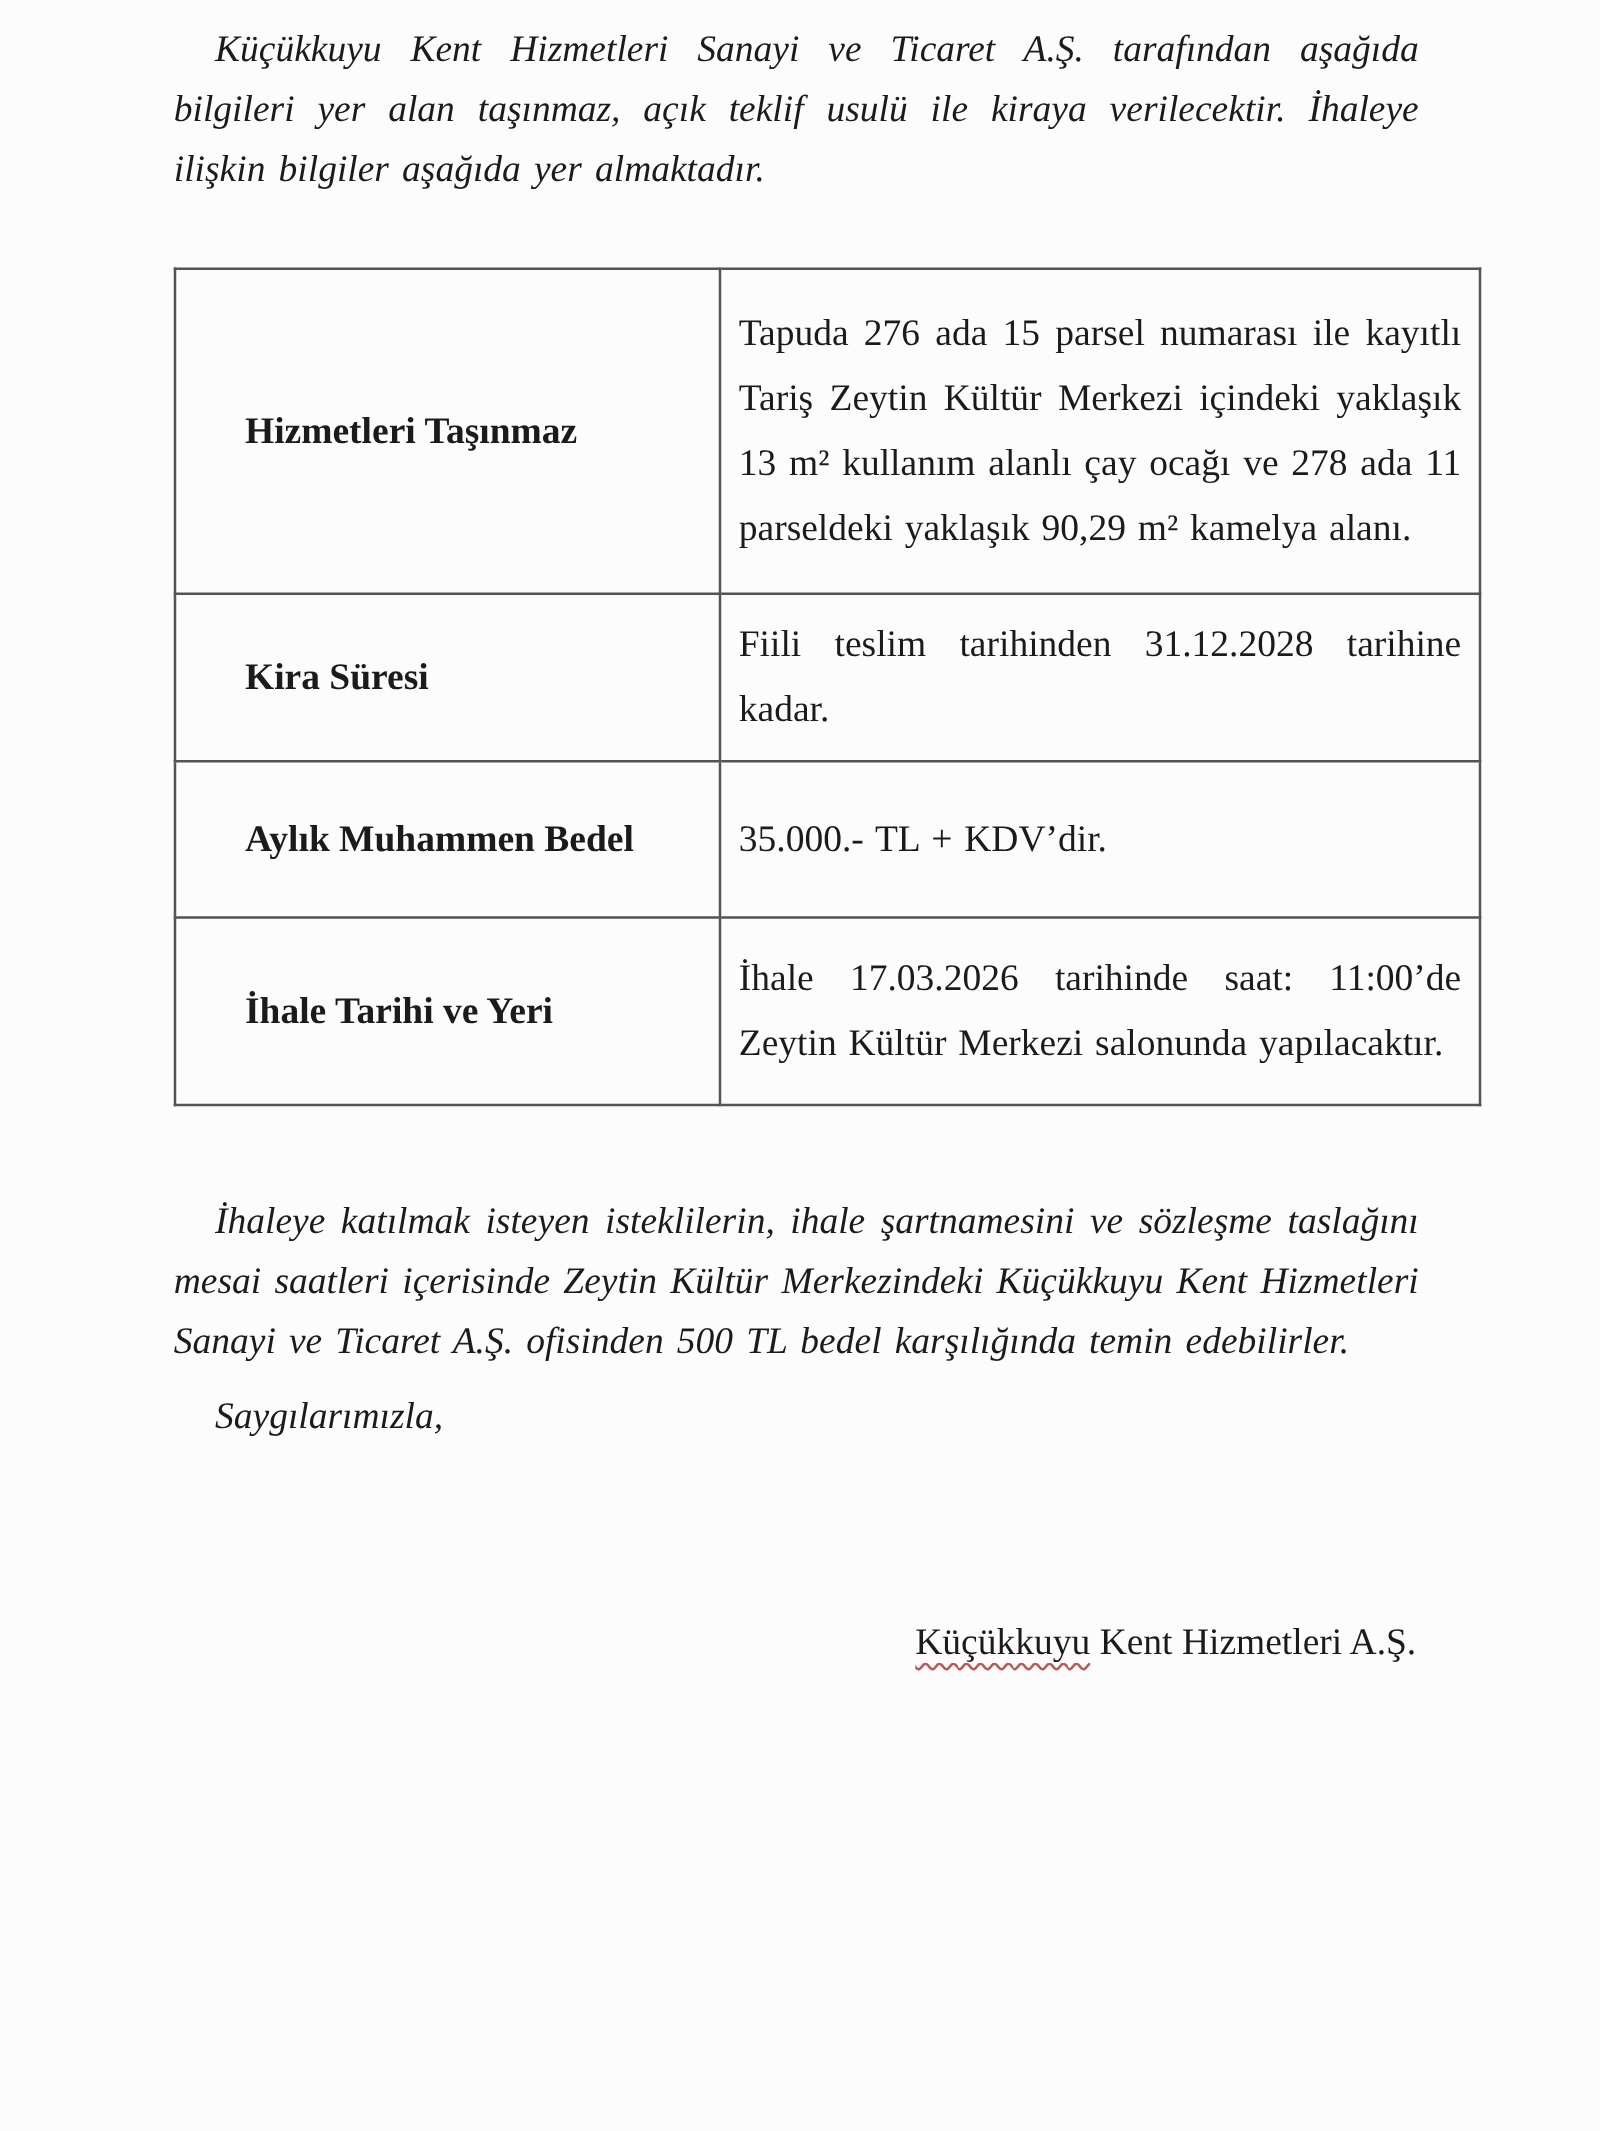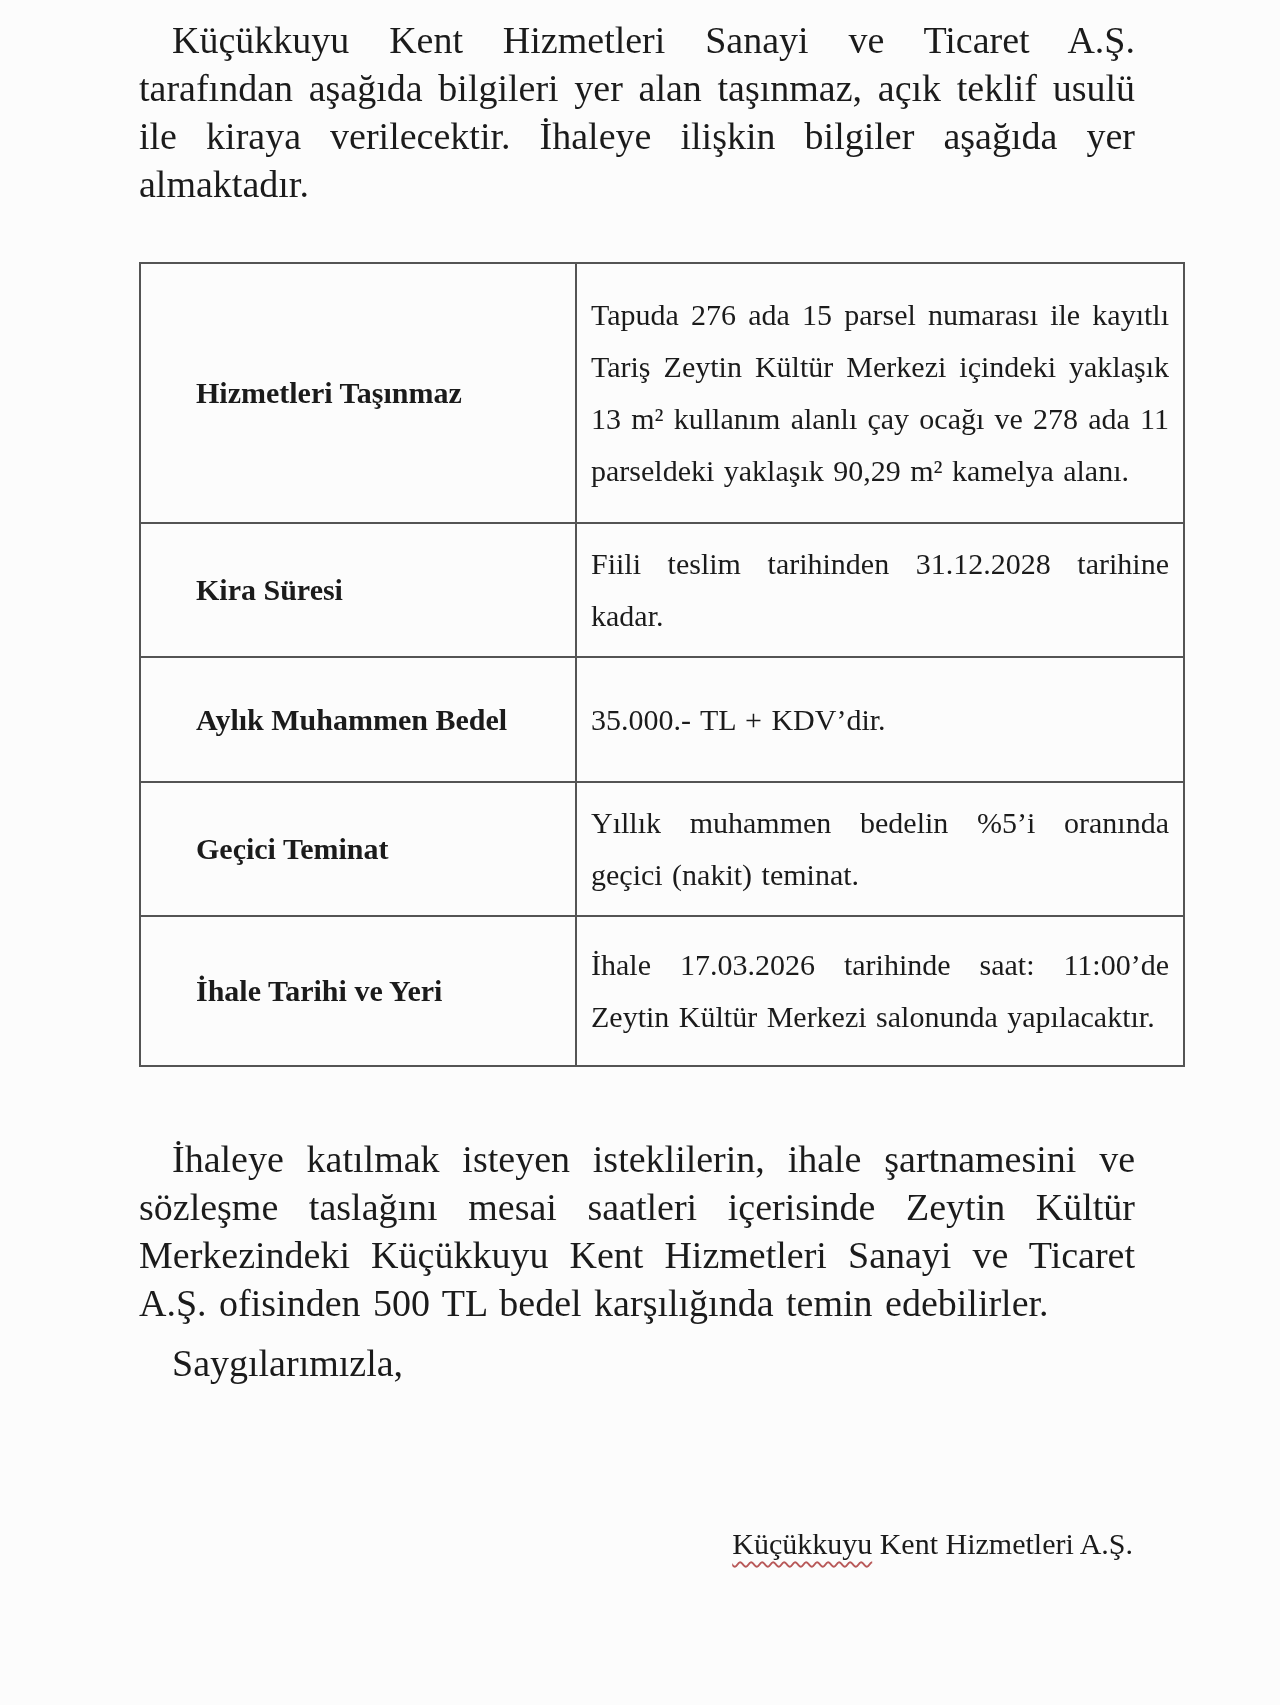--- a/index.html
+++ b/index.html
@@ -13,24 +13,25 @@
     height: 1705px;
     margin: 0 auto;
     background: #fcfcfc;
     color: #1b1b1b;
     box-sizing: border-box;
     padding: 16px 145px 0 139px;
     overflow: hidden;
   }
   .para {
     margin: 0;
-    font-size: 38px;
+    font-size: 30px;
     line-height: 48px;
     text-align: justify;
     word-spacing: 3px;
+    font-style: italic;
   }
   .indent { text-indent: 33px; }
 
   table.info-table {
     width: 996px;
     border-collapse: collapse;
     margin-top: 54px;
     table-layout: fixed;
   }
   table.info-table td {
@@ -97,24 +98,20 @@
         <td class="value-cell">Tapuda 276 ada 15 parsel numarası ile kayıtlı Tariş Zeytin Kültür Merkezi içindeki yaklaşık 13 m² kullanım alanlı çay ocağı ve 278 ada 11 parseldeki yaklaşık 90,29 m² kamelya alanı.</td>
       </tr>
       <tr class="r3">
         <td class="label-cell">Kira Süresi</td>
         <td class="value-cell">Fiili teslim tarihinden 31.12.2028 tarihine kadar.</td>
       </tr>
       <tr class="r4">
         <td class="label-cell narrow">Aylık Muhammen Bedel</td>
         <td class="value-cell">35.000.- TL + KDV’dir.</td>
       </tr>
-      <tr class="r5">
-        <td class="label-cell">Geçici Teminat</td>
-        <td class="value-cell">Yıllık muhammen bedelin %5’i oranında geçici (nakit) teminat.</td>
-      </tr>
       <tr class="r6">
         <td class="label-cell">İhale Tarihi ve Yeri</td>
         <td class="value-cell">İhale 17.03.2026 tarihinde saat: 11:00’de Zeytin Kültür Merkezi salonunda yapılacaktır.</td>
       </tr>
     </tbody>
   </table>
 
   <p class="para indent para-2">İhaleye katılmak isteyen isteklilerin, ihale şartnamesini ve sözleşme taslağını mesai saatleri içerisinde Zeytin Kültür Merkezindeki Küçükkuyu Kent Hizmetleri Sanayi ve Ticaret A.Ş. ofisinden 500 TL bedel karşılığında temin edebilirler.</p>
 
 

